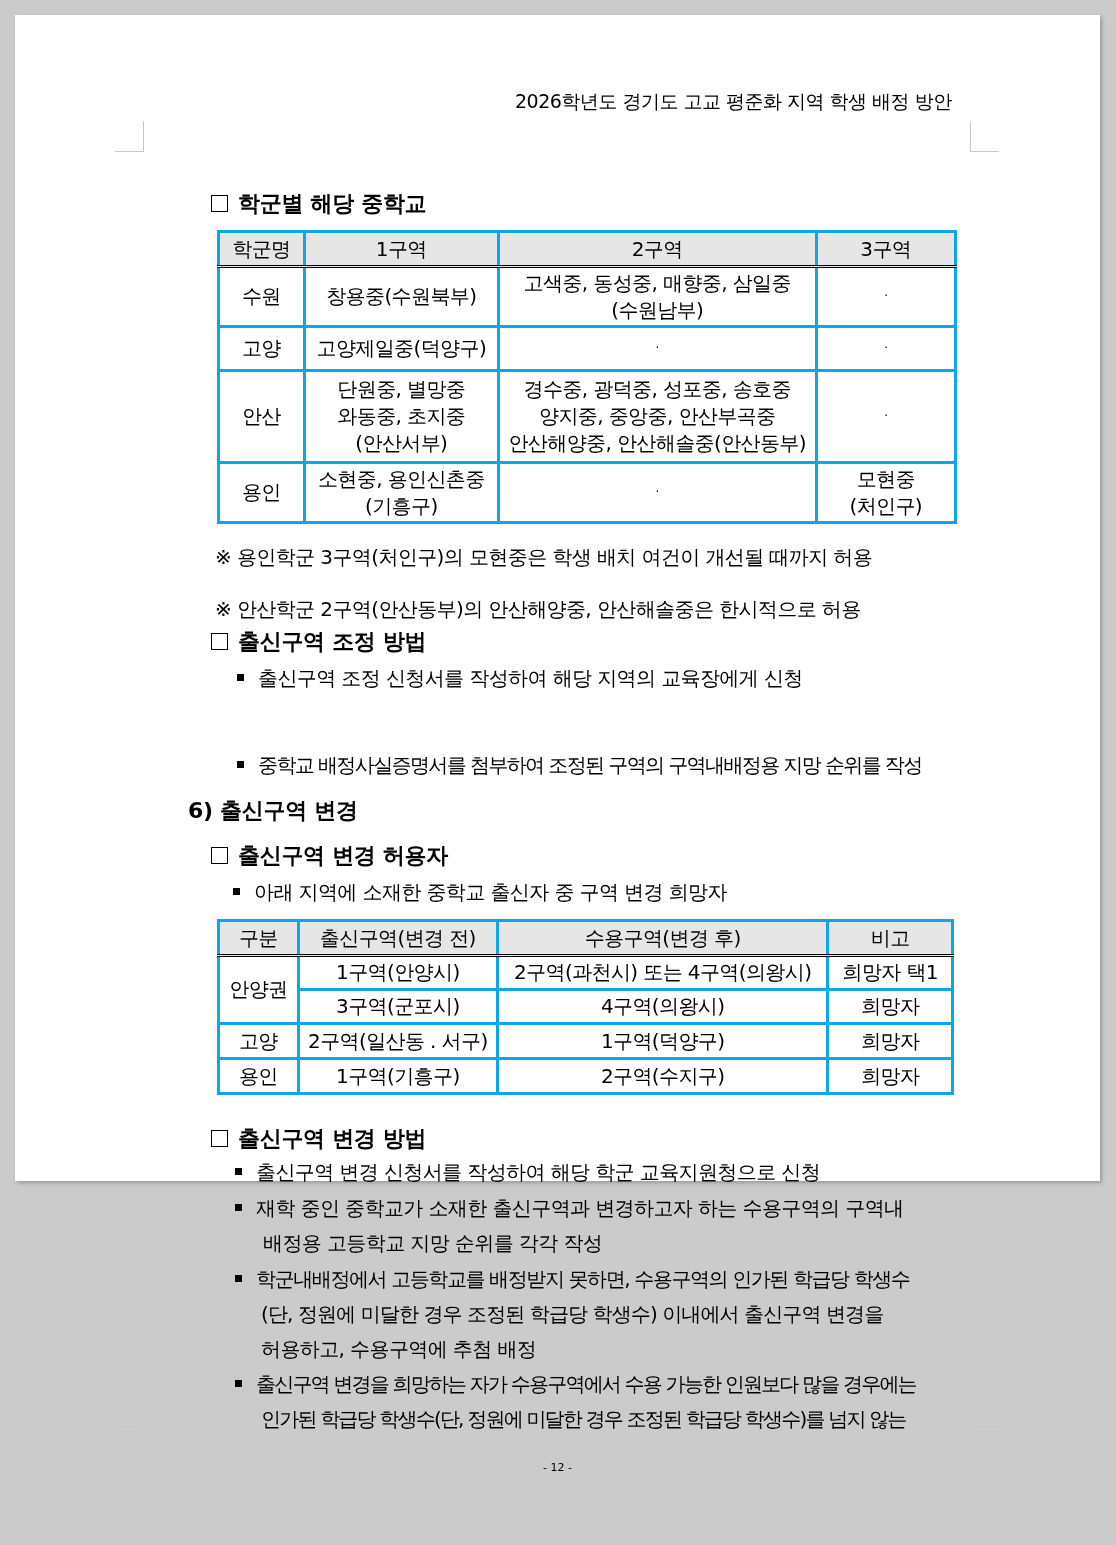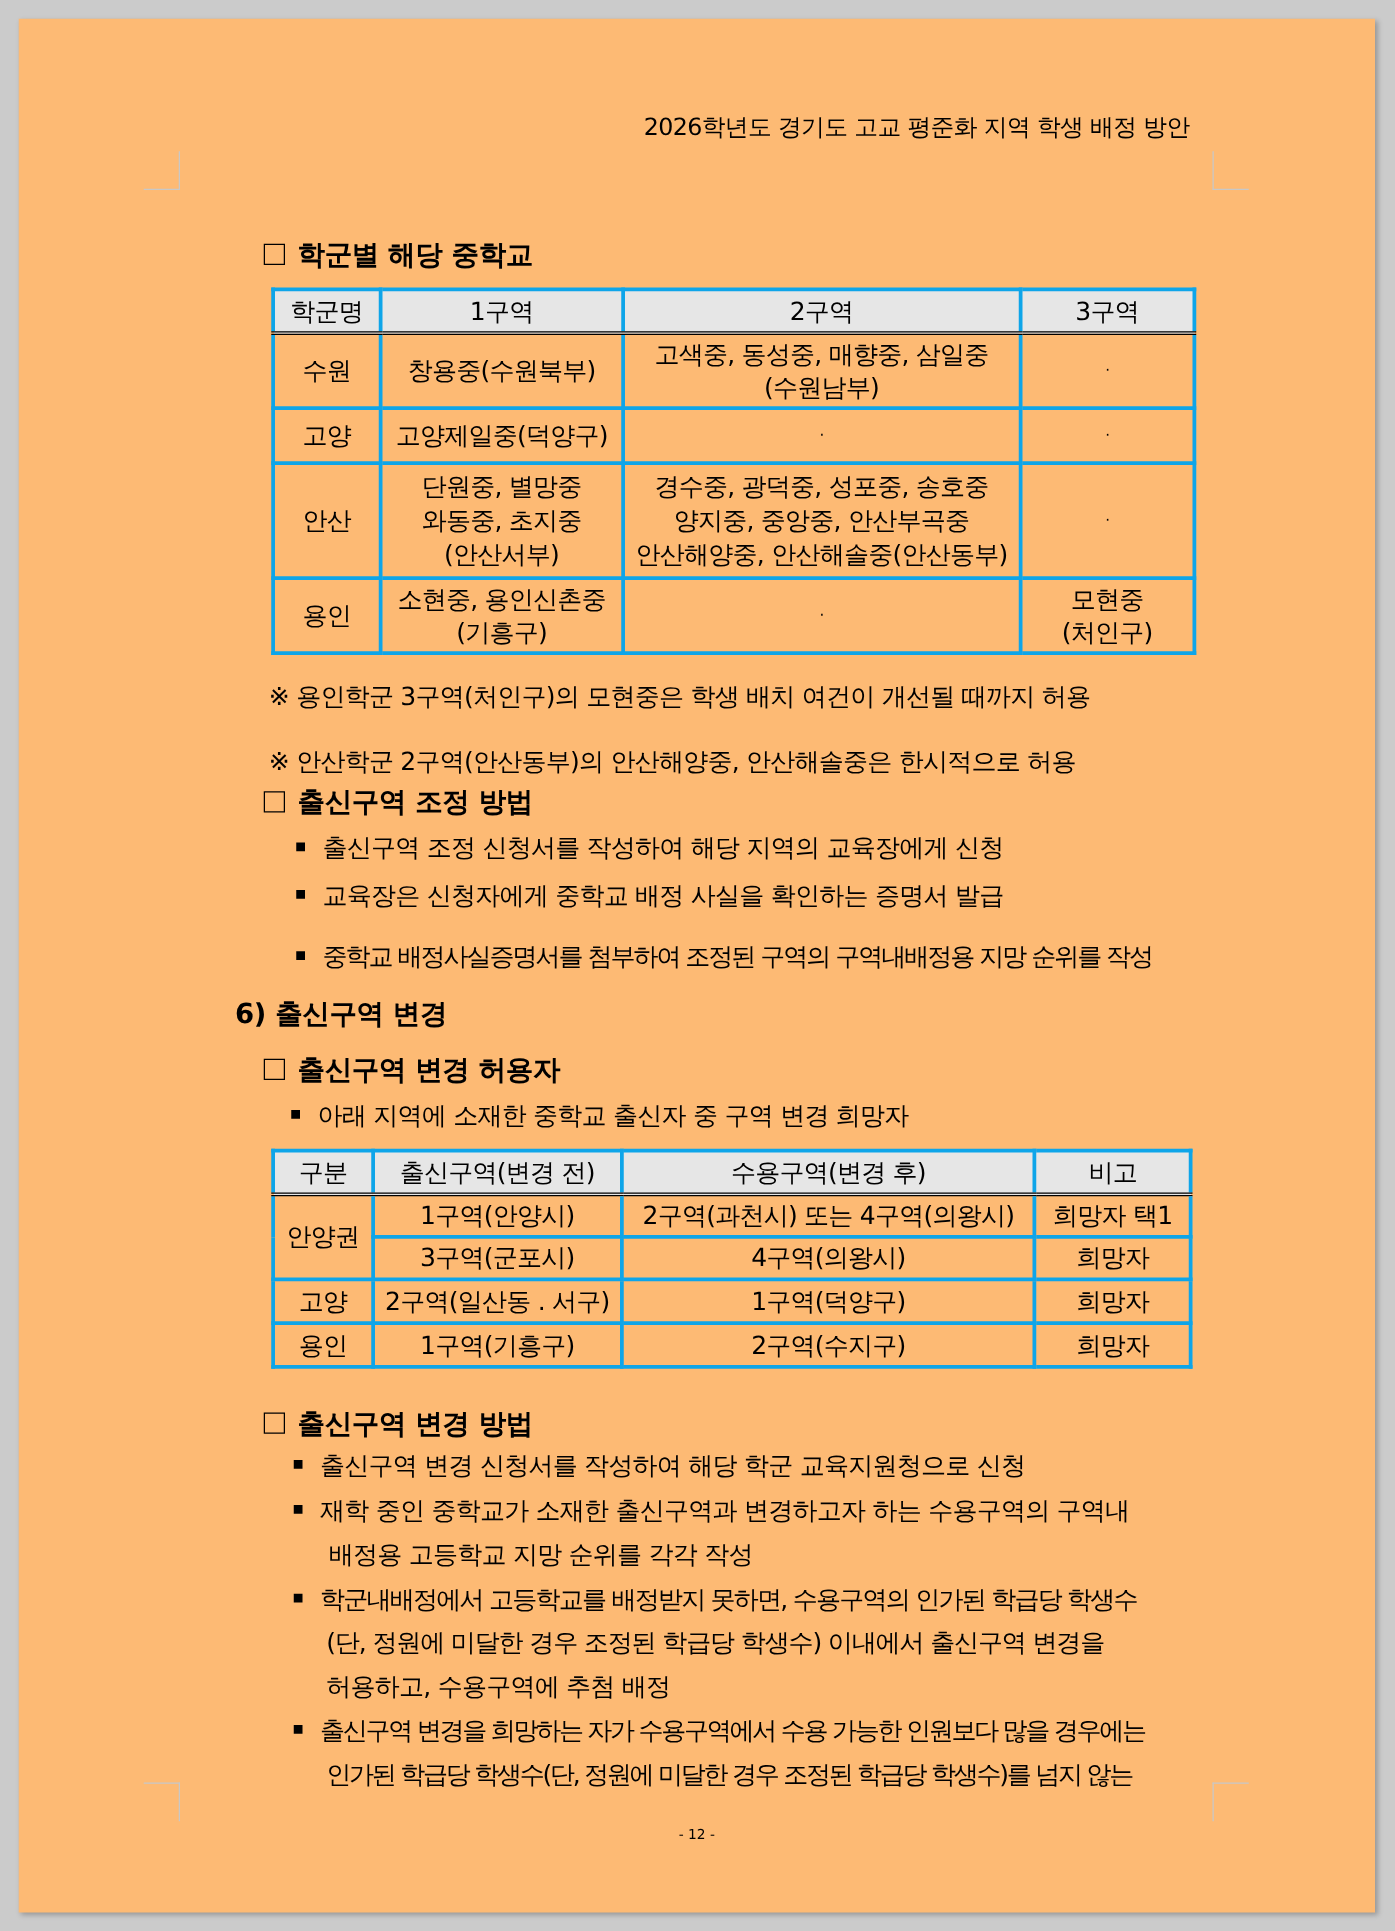--- a/index.html
+++ b/index.html
@@ -1,22 +1,22 @@
 <!DOCTYPE html>
 <html><head>
   <meta charset="utf-8">
   <style>
     html, body { margin:0; padding:0; }
     body {
       width:1116px; height:1545px; background:#cbcbcb; position:relative; overflow:hidden;
       font-family: "DejaVu Sans", "Liberation Sans", sans-serif; color:#000;
     }
     .page {
-      position:absolute; left:15px; top:15px; width:1085px; height:1515px;
-      background:#fdba74; box-shadow: 2px 2px 4px rgba(0,0,0,0.25);
+      position:absolute; left:15px; top:15px; width:1085px; height:1166px;
+      background:#ffffff; box-shadow: 2px 2px 4px rgba(0,0,0,0.25);
     }
     .crop { position:absolute; width:28px; height:30px; border-color:#c8c8c8; border-style:solid; border-width:0; }
     .crop.tl { left:100px; top:106px; border-right-width:1px; border-bottom-width:1px; }
     .crop.tr { left:955px; top:106px; border-left-width:1px; border-bottom-width:1px; }
     .crop.bl { left:100px; top:1411px; border-right-width:1px; border-top-width:1px; }
     .crop.br { left:955px; top:1411px; border-left-width:1px; border-top-width:1px; }
 
     .abs { position:absolute; white-space:nowrap; }
     .header-title { left:500px; top:74px; font-size:19px; letter-spacing:-0.5px; }
     .sec { font-size:22px; font-weight:bold; letter-spacing:-0.3px; }
@@ -110,21 +110,20 @@
   </tbody>
     </table>
 
   <div class="abs note" style="left:200px; top:529px;">※ 용인학군 3구역(처인구)의 모현중은 학생 배치 여건이 개선될 때까지 허용</div>
   <div class="abs note" style="left:200px; top:561px;margin-top:20px;">※ 안산학군 2구역(안산동부)의 안산해양중, 안산해솔중은 한시적으로 허용</div>
 
   <div class="abs sec" style="left:196px; top:612px;">
     <span class="sq"></span><span>출신구역 조정 방법</span>
   </div>
   <div class="abs body" style="left:222px; top:650px;"><span class="bul"></span><span>출신구역 조정 신청서를 작성하여 해당 지역의 교육장에게 신청</span></div>
-  <div class="abs body" style="left:222px; top:688px;"><span class="bul"></span><span>교육장은 신청자에게 중학교 배정 사실을 확인하는 증명서 발급</span></div>
   <div class="abs body" style="left:222px; top:726px; letter-spacing:-1.6px;margin-top:11px;"><span class="bul"></span><span>중학교 배정사실증명서를 첨부하여 조정된 구역의 구역내배정용 지망 순위를 작성</span></div>
 
   <div class="abs sec" style="left:173px; top:781px;text-align:center;">6) 출신구역 변경</div>
   <div class="abs sec" style="left:196px; top:826px;">
     <span class="sq"></span><span>출신구역 변경 허용자</span>
   </div>
   <div class="abs body" style="left:218px; top:864px;"><span class="bul"></span><span>아래 지역에 소재한 중학교 출신자 중 구역 변경 희망자</span></div>
 
   <table style="left:202px; top:904px; width:737px;">
     <colgroup>

